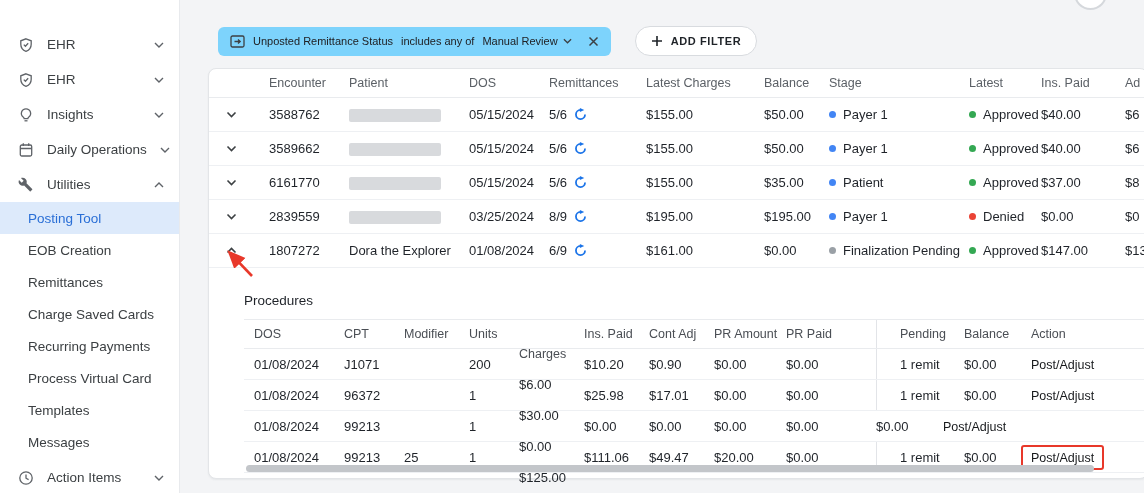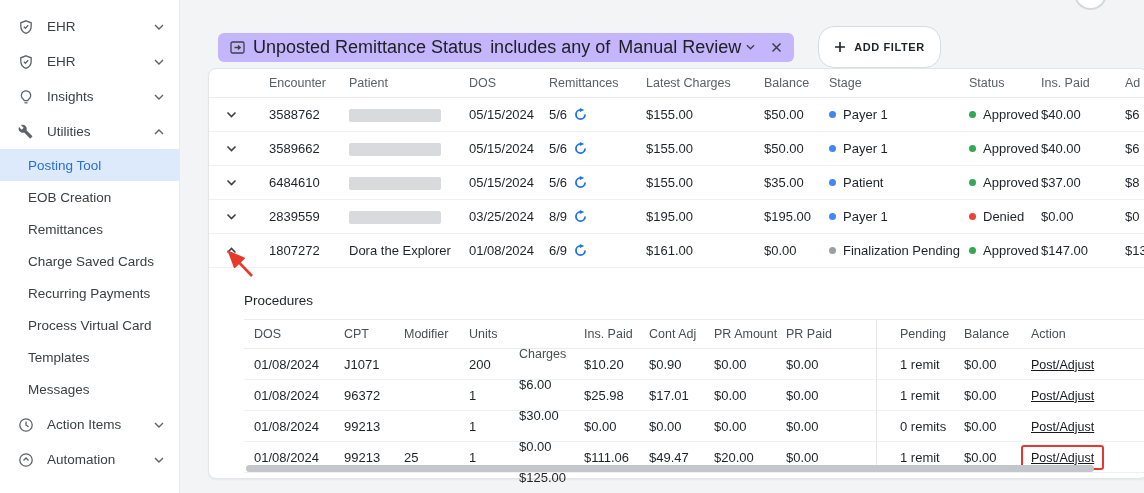--- a/index.html
+++ b/index.html
@@ -1,34 +1,34 @@
 <!DOCTYPE html>
 <html><head>
 <meta charset="utf-8">
 <style>
   html,body{margin:0;padding:0;}
   body{width:1144px;height:493px;position:relative;overflow:hidden;background:#f3f4f6;font-family:"Liberation Sans",sans-serif;}
 
   
-  .sidebar{position:absolute;left:0;top:0;bottom:0;width:180px;background:#fff;border-right:1px solid #e8eaed;padding-top:9px;z-index:3;box-sizing:border-box;}
+  .sidebar{position:absolute;left:0;top:0;bottom:0;width:180px;background:#fff;border-right:1px solid #e8eaed;padding-top:27px;z-index:3;box-sizing:border-box;}
   .nav-item{height:35px;display:flex;align-items:center;padding:0 15px 0 17px;gap:13px;cursor:pointer;}
   .nav-icon{width:17px;height:17px;flex:none;display:flex;align-items:center;justify-content:center;}
   .nav-label{flex:1;font-size:13.5px;color:#3c4043;white-space:nowrap;}
   .nav-chev{flex:none;display:flex;}
   .sub-item{height:32px;display:flex;align-items:center;padding-left:28px;font-size:13.5px;color:#3c4043;cursor:pointer;white-space:nowrap;}
   .sub-item.selected{background:#ddeafb;color:#2a6fd6;}
   .footer-group{margin-top:2px;}
 
   
   .filter-bar{position:absolute;left:218px;top:26px;display:flex;align-items:center;gap:24px;z-index:2;}
-  .filter-chip{height:29px;background:#c4b5fd;border-radius:6px;display:flex;align-items:center;gap:8px;padding:0 12px;font-size:18px;color:#202124;white-space:nowrap;}
+  .filter-chip{height:29px;background:#7dd3fc;border-radius:6px;display:flex;align-items:center;gap:8px;padding:0 12px;font-size:11px;color:#202124;white-space:nowrap;}
   .chip-field{font-weight:500;}
   .chip-value{display:flex;align-items:center;gap:5px;cursor:pointer;}
   .chip-x{display:flex;margin-left:8px;cursor:pointer;}
-  .add-filter{height:42px;border:1px solid #d8dbdf;background:#fff;border-radius:16px;display:flex;align-items:center;gap:8px;padding:0 15px;font-family:"Liberation Sans",sans-serif;font-size:11px;font-weight:700;letter-spacing:.6px;color:#1f2328;cursor:pointer;}
+  .add-filter{height:30px;border:1px solid #d8dbdf;background:#fff;border-radius:16px;display:flex;align-items:center;gap:8px;padding:0 15px;font-family:"Liberation Sans",sans-serif;font-size:11px;font-weight:700;letter-spacing:.6px;color:#1f2328;cursor:pointer;}
 
   
   .card{position:absolute;left:208px;top:68px;width:940px;height:411px;background:#fff;border:1px solid #e3e5e8;border-radius:8px;box-shadow:0 1px 2px rgba(60,64,67,.07);box-sizing:border-box;}
   .t-head{display:flex;align-items:center;height:28px;border-bottom:1px solid #e9ebee;font-size:12.5px;color:#5b6066;}
   .t-row{display:flex;align-items:center;height:33px;border-bottom:1px solid #eef0f3;font-size:13px;color:#1f2329;}
   .cell{flex:none;box-sizing:border-box;white-space:nowrap;overflow:hidden;}
   .c-chev{width:60px;padding-left:17px;display:flex;align-items:center;}
   .c-enc{width:80px;}.c-pat{width:120px;}.c-dos{width:80px;}
   .c-rem{width:97px;display:flex;align-items:center;gap:7px;}
   .c-lat{width:118px;}.c-bal{width:65px;}
@@ -43,21 +43,21 @@
   
   .proc-title{margin:25px 0 11px 35px;font-size:13.5px;color:#1f2329;}
   .p-table{margin-left:35px;border-top:1px solid #e9ebee;}
   .p-head{display:flex;align-items:center;height:28px;border-bottom:1px solid #e9ebee;font-size:12.5px;color:#4a4e54;}
   .p-row{display:flex;align-items:center;height:30px;border-bottom:1px solid #eef0f3;font-size:13px;color:#1f2329;}
   .p-dos{width:100px;padding-left:10px;}.p-cpt{width:60px;}.p-mod{width:65px;}.p-units{width:50px;}
   .p-chg{width:65px;margin-top:40px;}.p-ins{width:65px;}.p-cadj{width:65px;}.p-pra{width:72px;}.p-prp{width:90px;}
   .p-pend{width:88px;padding-left:23px;border-left:1px solid #e2e4e8;align-self:stretch;display:flex;align-items:center;}
   .p-bal{width:67px;}
   .p-act{flex:1 1 auto;min-width:0;overflow:visible;}
-  .post-link{color:#17191c;text-decoration:underline;cursor:pointer;font-size:12.5px;text-align:center;}
+  .post-link{color:#17191c;cursor:pointer;font-size:12.5px;text-align:center;}
   .hl-box{display:inline-block;border:2px solid #e8382a;border-radius:3px;padding:3px 8px;margin-left:-10px;}
   .hscroll{position:absolute;left:37px;top:396px;width:848px;height:7px;border-radius:4px;background:#c3c6ca;cursor:pointer;}
 
   
   .red-arrow{position:absolute;left:221px;top:247px;z-index:5;}
   .avatar{position:absolute;left:1074px;top:-23px;width:33px;height:33px;border-radius:50%;background:#fff;border:2px solid #d5d8dc;box-sizing:border-box;z-index:2;}
 </style>
 </head>
 <body>
 
@@ -101,20 +101,34 @@
         </svg>
       </span>
     <span class="nav-label">Insights</span>
     <span class="nav-chev">
         <svg width="10" height="6" viewBox="0 0 10 6" fill="none" stroke="#5f6368" stroke-width="1.4">
           <path d="M1 1 L5 5 L9 1"></path>
         </svg>
       </span>
   </div>
 
+  <div class="nav-item">
+    <span class="nav-icon">
+        <svg viewBox="0 0 16 16" width="16" height="16" fill="none" stroke="#5f6368" stroke-width="1.3">
+          <rect x="2.3" y="3" width="11.4" height="11" rx="1.5"></rect>
+          <path d="M2.3 6.5 H13.7 M5.3 1.3 V4 M10.7 1.3 V4"></path>
+        </svg>
+      </span>
+    <span class="nav-label">Daily Operations</span>
+    <span class="nav-chev">
+        <svg width="10" height="6" viewBox="0 0 10 6" fill="none" stroke="#5f6368" stroke-width="1.4">
+          <path d="M1 1 L5 5 L9 1"></path>
+        </svg>
+      </span>
+  </div>
 
   <div class="nav-item">
     <span class="nav-icon">
         <svg viewBox="0 0 24 24" width="15" height="15" fill="#5f6368">
           <path d="M22.7 19l-9.1-9.1c.9-2.3.4-5-1.5-6.9-2-2-5-2.4-7.4-1.3L9 6 6 9 1.6 4.7C.4 7.1.9 10.1 2.9 12.1c1.9 1.9 4.6 2.4 6.9 1.5l9.1 9.1c.4.4 1 .4 1.4 0l2.3-2.3c.5-.4.5-1.1.1-1.4z"></path>
         </svg>
       </span>
     <span class="nav-label">Utilities</span>
     <span class="nav-chev">
         <svg width="10" height="6" viewBox="0 0 10 6" fill="none" stroke="#5f6368" stroke-width="1.4">
@@ -202,21 +216,21 @@
 
   <div class="t-head">
     <div class="cell c-chev"></div>
     <div class="cell c-enc">Encounter</div>
     <div class="cell c-pat">Patient</div>
     <div class="cell c-dos">DOS</div>
     <div class="cell c-rem">Remittances</div>
     <div class="cell c-lat">Latest Charges</div>
     <div class="cell c-bal">Balance</div>
     <div class="cell c-stg">Stage</div>
-    <div class="cell c-sts">Status</div>
+    <div class="cell c-sts">Latest</div>
     <div class="cell c-ins">Ins. Paid</div>
     <div class="cell c-adj">Ad</div>
   </div>
 
   <div class="t-row">
     <div class="cell c-chev">
         <span class="row-chev">
           <svg width="11" height="7" viewBox="0 0 11 7" fill="none" stroke="#3c4043" stroke-width="1.6">
             <path d="M1.5 1.5 L5.5 5.5 L9.5 1.5"></path>
           </svg>
@@ -283,21 +297,21 @@
   </div>
 
   <div class="t-row">
     <div class="cell c-chev">
         <span class="row-chev">
           <svg width="11" height="7" viewBox="0 0 11 7" fill="none" stroke="#3c4043" stroke-width="1.6">
             <path d="M1.5 1.5 L5.5 5.5 L9.5 1.5"></path>
           </svg>
         </span>
       </div>
-    <div class="cell c-enc">6484610</div>
+    <div class="cell c-enc">6161770</div>
     <div class="cell c-pat"><span class="redact"></span></div>
     <div class="cell c-dos">05/15/2024</div>
     <div class="cell c-rem">
         <span>5/6</span>
         <span style="display:flex">
           <svg width="13" height="13" viewBox="0 0 16 16">
             <path d="M13.6 8 A5.6 5.6 0 1 1 8 2.4" fill="none" stroke="#1a73e8" stroke-width="2.2"></path>
             <path d="M7.2 0 L12.6 2.4 L7.2 5 Z" fill="#1a73e8"></path>
           </svg>
         </span>
@@ -435,21 +449,20 @@
     <div class="p-row">
       <div class="cell p-dos">01/08/2024</div>
       <div class="cell p-cpt">99213</div>
       <div class="cell p-mod"></div>
       <div class="cell p-units">1</div>
       <div class="cell p-chg">$0.00</div>
       <div class="cell p-ins">$0.00</div>
       <div class="cell p-cadj">$0.00</div>
       <div class="cell p-pra">$0.00</div>
       <div class="cell p-prp">$0.00</div>
-      <div class="cell p-pend">0 remits</div>
       <div class="cell p-bal">$0.00</div>
       <div class="cell p-act"><span class="post-link">Post/Adjust</span></div>
     </div>
 
     <div class="p-row">
       <div class="cell p-dos">01/08/2024</div>
       <div class="cell p-cpt">99213</div>
       <div class="cell p-mod">25</div>
       <div class="cell p-units">1</div>
       <div class="cell p-chg">$125.00</div>

